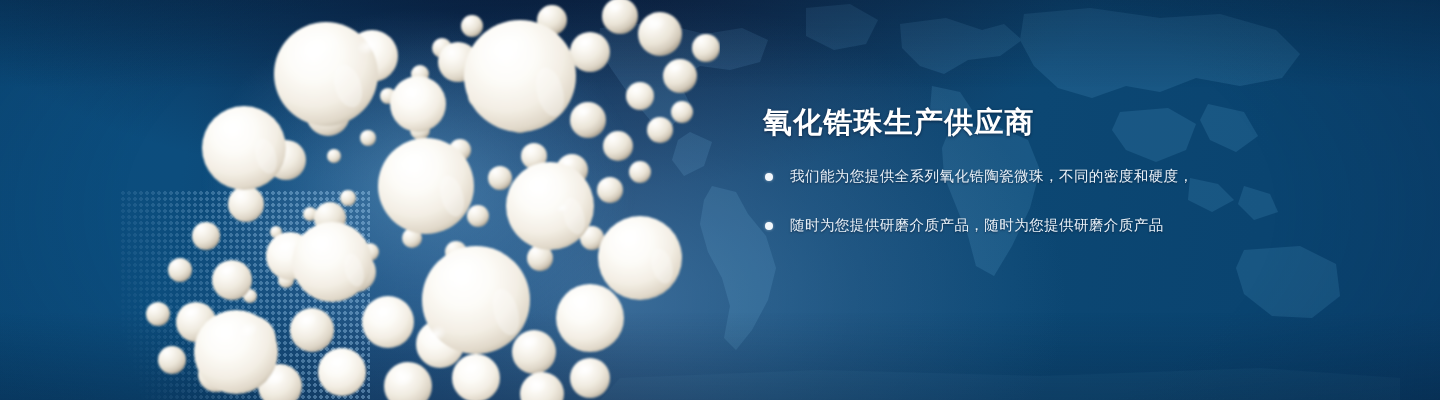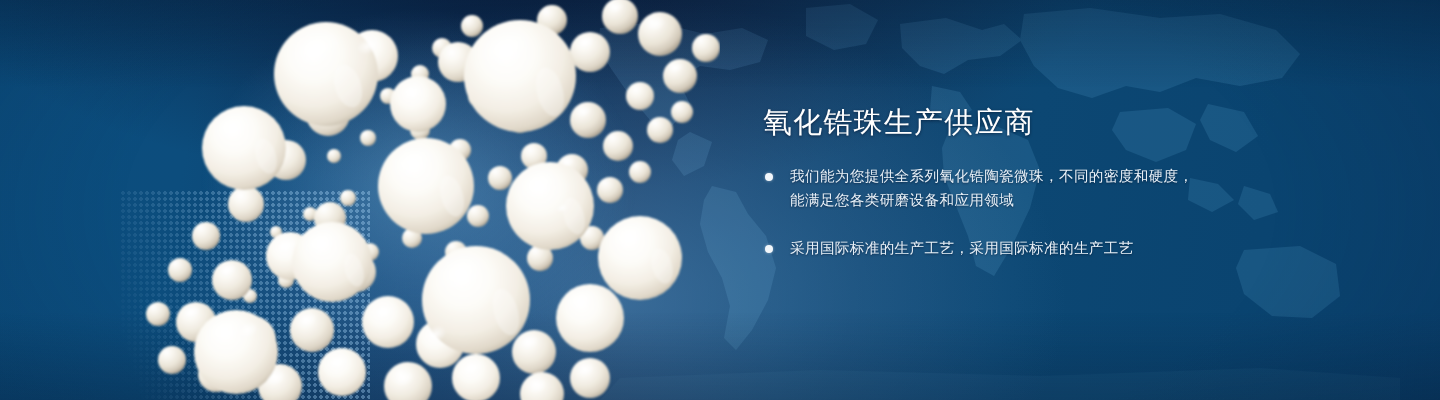--- a/index.html
+++ b/index.html
@@ -57,21 +57,21 @@
   
   #copy{
     position:absolute;
     left:763px; top:104px; width:470px;
   }
   #headline{
     font-size:29px;
     line-height:36px;
     letter-spacing:1.2px;
     color:#ffffff;
-    font-weight:400;
+    font-weight:700;
     text-shadow:0 1px 3px rgba(0,10,30,.55);
     white-space:nowrap;
   }
   #bullets{ margin-top:23px; }
   .bullet{
     position:relative;
     padding-left:27px;
     color:#e9f1f8;
     font-size:14.6px;
     line-height:23.5px;
@@ -326,25 +326,24 @@
 
   <div id="copy">
 
     <div id="headline">氧化锆珠生产供应商</div>
 
     <div id="bullets">
 
       <div class="bullet">
         <span class="dot"></span>
         <span class="txt">我们能为您提供全系列氧化锆陶瓷微珠，不同的密度和硬度，</span>
-        <span class="txt l2">能满足您各类研磨设备和应用领域</span>
       </div>
 
 
       <div class="bullet">
         <span class="dot"></span>
-        <span class="txt">采用国际标准的生产工艺，采用国际标准的生产工艺</span>
+        <span class="txt">随时为您提供研磨介质产品，随时为您提供研磨介质产品</span>
       </div>
 
     </div>
   </div>
 
 </div>
 
 </body></html>

